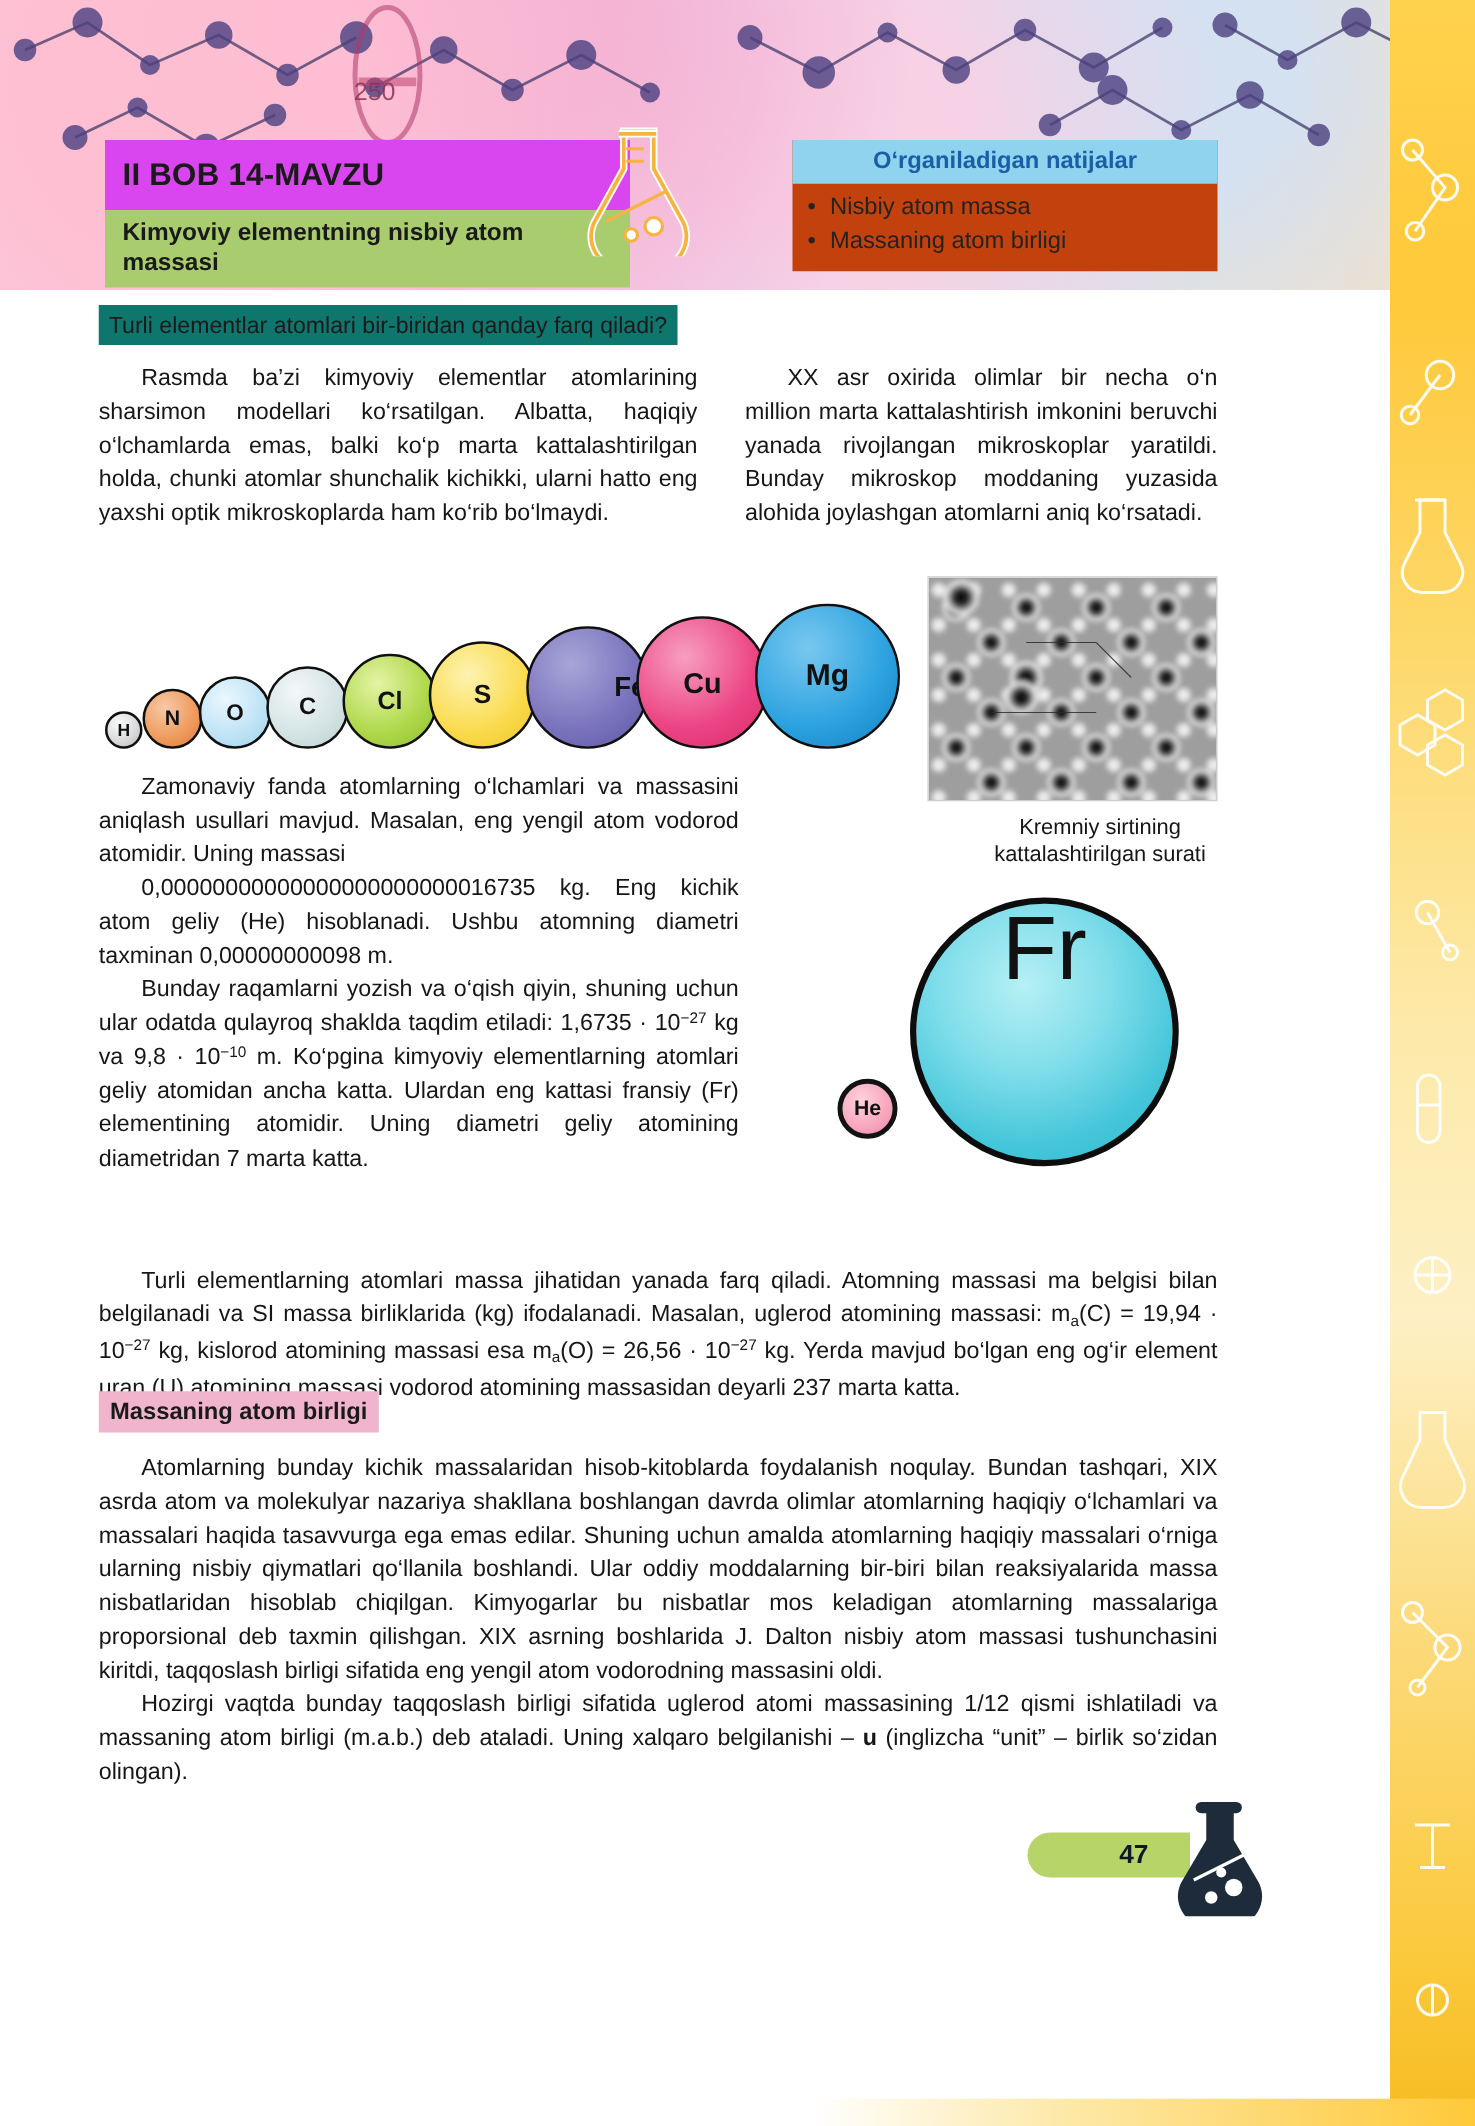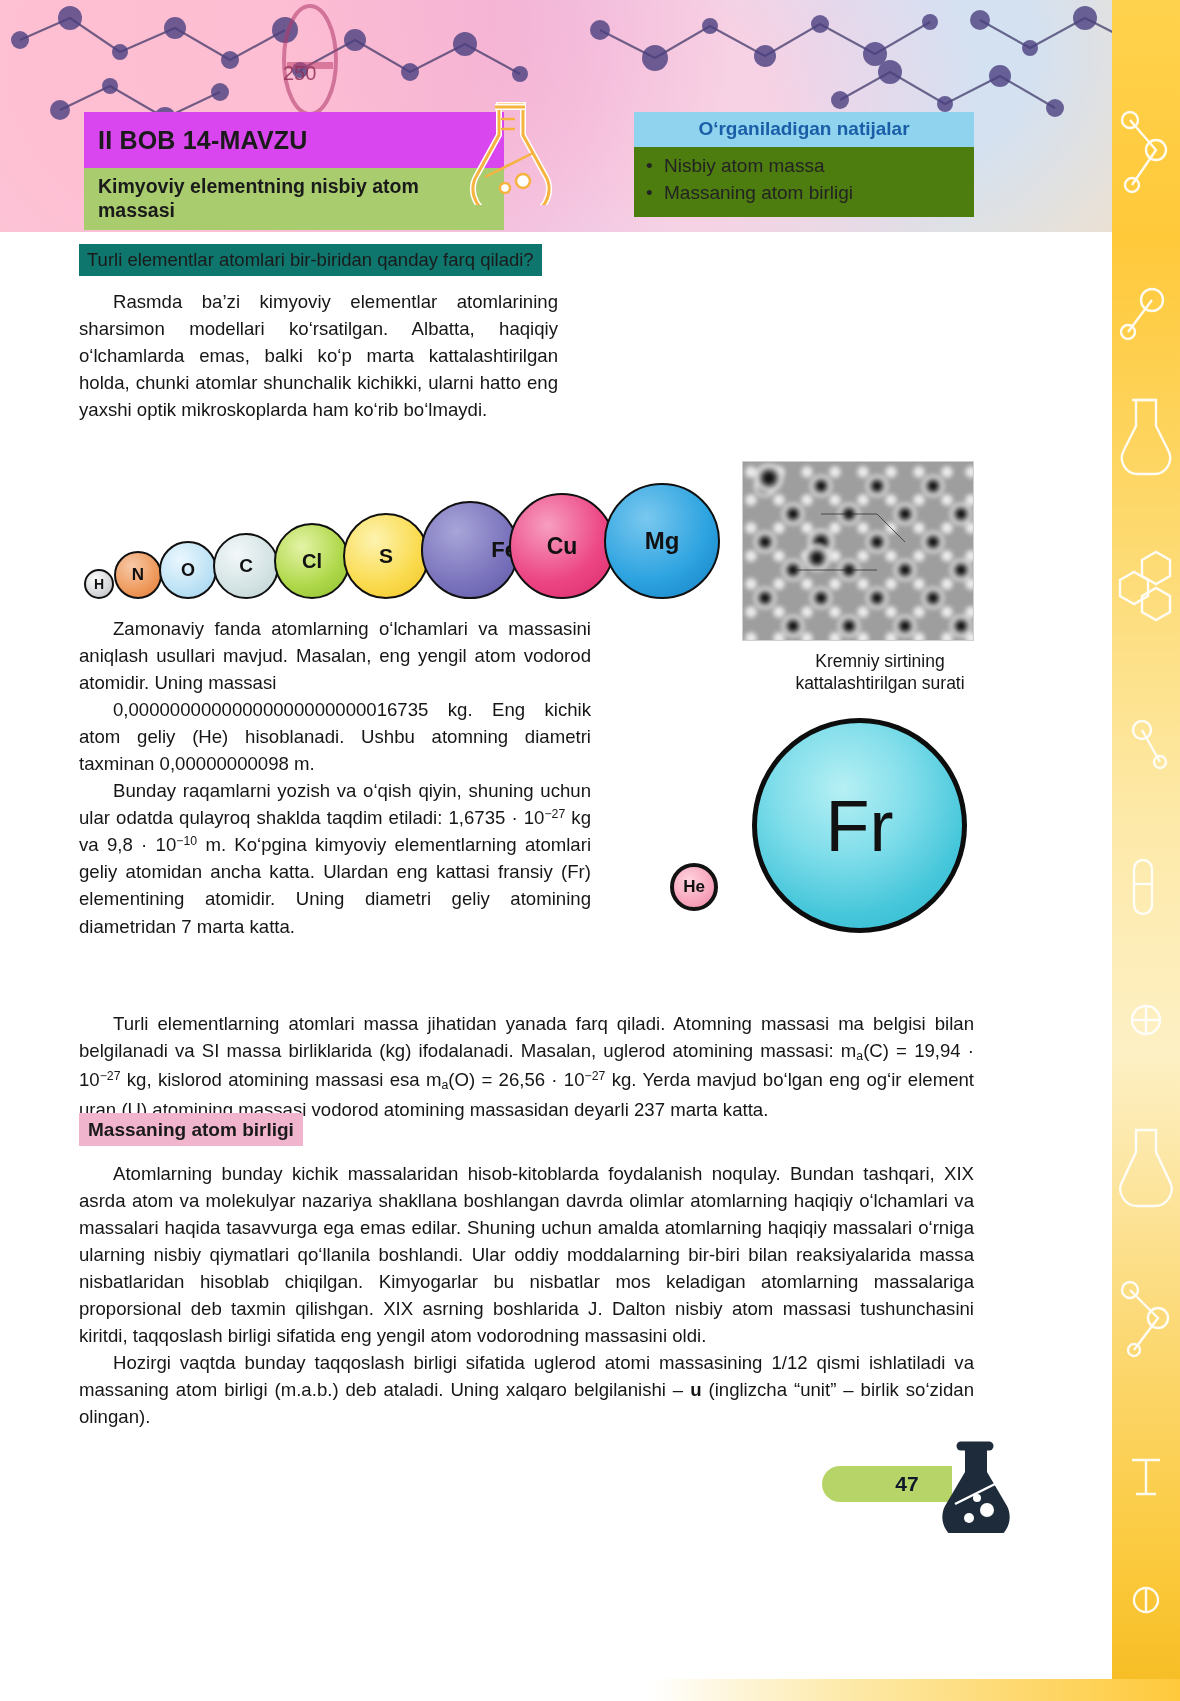--- a/index.html
+++ b/index.html
@@ -48,21 +48,21 @@
   .topic-bar{
     position:absolute; left:84px; top:168px; width:420px; height:62px;
     background:#a8cc6e; display:flex; align-items:center; padding:4px 12px 4px 14px;
   }
   .topic-bar .t{ font-size:19.5px; font-weight:bold; color:#1a1a1a; line-height:1.22;}
 
   .flask-deco{ position:absolute; left:455px; top:95px; width:115px; height:110px; }
 
   .outcomes{
     position:absolute; left:634px; top:112px; width:340px;
-    background:#4d7c0f; padding-bottom:10px;
+    background:#c2410c; padding-bottom:10px;
   }
   .outcomes-head{
     background:#8fd3ee; text-align:center; padding:6px 6px 7px;
     font-size:19px; font-weight:bold; color:#1a5ea8;
   }
   .outcomes ul{ margin:6px 0 0; padding:0 10px 0 26px; list-style:none;}
   .outcomes li{ font-size:19px; color:#232323; line-height:1.42; position:relative; padding-left:4px;}
   .outcomes li:before{ content:"•"; position:absolute; left:-14px; }
 
   .question-bar{
@@ -98,24 +98,24 @@
   .stm-img{ width:232px; height:180px; border:1px solid #cfcfcf; overflow:hidden; position:relative; background:#f2f2f2;}
   .stm-cap{ text-align:center; font-size:17.5px; color:#161616; line-height:1.28; margin-top:9px;}
 
   .fr-wrap{ position:absolute; left:664px; top:718px; width:300px; height:225px; }
   .he-ball{
     position:absolute; left:6px; top:145px; width:48px; height:48px; border-radius:50%;
     border:4px solid #121212; background:radial-gradient(circle at 38% 33%, #ffd2de 0%, #f8a9c0 55%, #ee89a8 100%);
     display:flex; align-items:center; justify-content:center; font-size:17px; font-weight:bold; color:#111;
   }
   .fr-ball{
-    position:absolute; left:88px; top:0px; width:215px; height:215px; border-radius:50%;
+    position:absolute; left:64px; top:0px; width:215px; height:215px; border-radius:50%;
     border:5px solid #0d0d0d;
     background:radial-gradient(circle at 42% 32%, #b6f0f4 0%, #7fddea 38%, #45c6da 70%, #2fb5cd 100%);
-    display:flex; align-items:center; justify-content:center;
+    display:flex; align-items:flex-start; justify-content:center;
   }
   .fr-ball span{ font-size:72px; color:#111; line-height:1; }
 
   .full-block{ position:absolute; left:79px; top:1010px; width:895px; }
   .full-block p{ margin:0; }
 
   .section-bar{
     position:absolute; left:79px; top:1113px; height:33px;
     background:#f0b4cd; display:flex; align-items:center; padding:0 9px;
   }
@@ -256,20 +256,23 @@
       <li>Massaning atom birligi</li>
     </ul>
   </div>
 
   <div class="question-bar">
     <div class="t">Turli elementlar atomlari bir-biridan qanday farq qiladi?</div>
   </div>
 
   <div class="col-left">
     <p class="body ind">Rasmda ba’zi kimyoviy elementlar atomlari­ning sharsimon modellari ko‘rsatilgan. Albat­ta, haqiqiy o‘lchamlarda emas, balki ko‘p marta kattalashtirilgan holda, chunki atomlar shunchalik kichikki, ularni hatto eng yaxshi optik mikroskoplarda ham ko‘rib bo‘lmaydi.</p>
+  </div>
+  <div class="col-right">
+    <p class="body ind">XX asr oxirida  olimlar bir necha o‘n million marta kattalashtirish imkonini beruvchi yanada rivojlangan mikrosko­plar yaratildi. Bunday mikroskop mod­daning yuzasida alohida joylashgan atomlarni aniq ko‘rsatadi.</p>
   </div>
 
   <div class="atom-row">
       <div class="atom" style="width: 30px; height: 30px; left: 0px; font-size: 14px; background: radial-gradient(circle at 36% 30%, rgb(251, 251, 251) 0%, rgb(215, 217, 219) 58%, rgb(185, 188, 192) 100%);">
         <span>H</span>
       </div>
       <div class="atom" style="width: 48px; height: 48px; left: 30px; font-size: 17px; background: radial-gradient(circle at 36% 30%, rgb(247, 201, 168) 0%, rgb(239, 155, 94) 58%, rgb(224, 122, 55) 100%);">
         <span>N</span>
       </div>
       <div class="atom" style="width: 58px; height: 58px; left: 75px; font-size: 18px; background: radial-gradient(circle at 36% 30%, rgb(234, 247, 255) 0%, rgb(191, 227, 245) 58%, rgb(159, 210, 238) 100%);">

